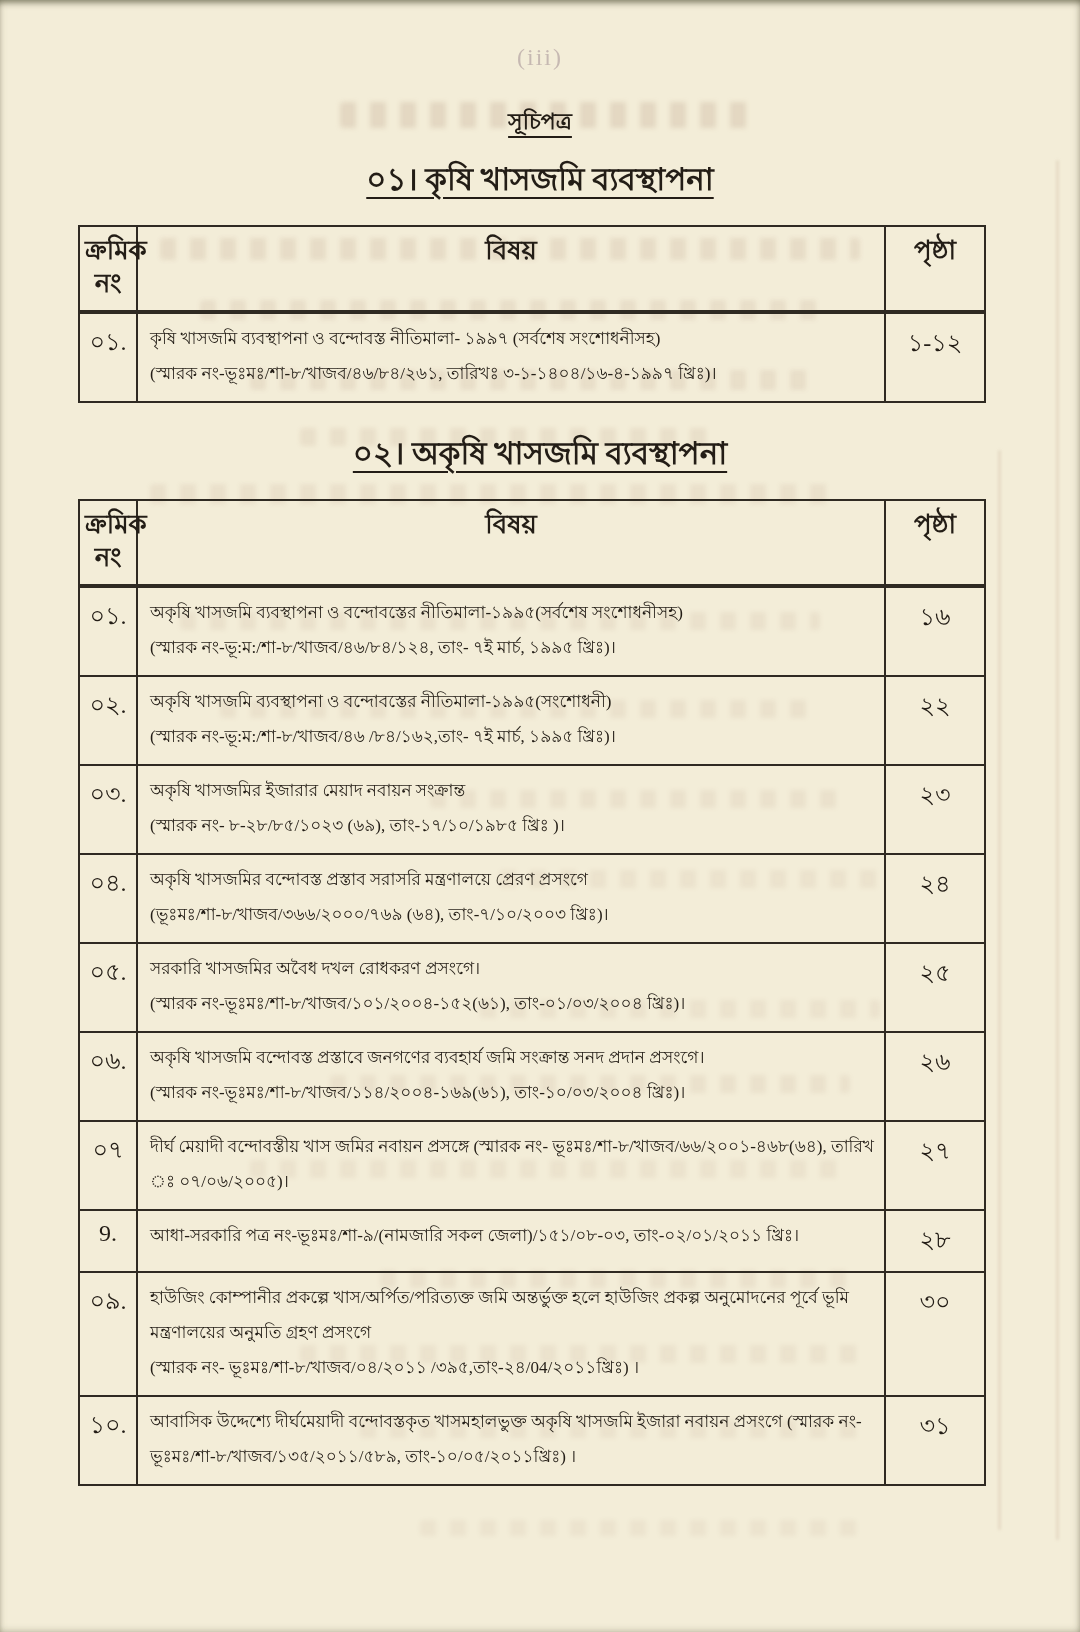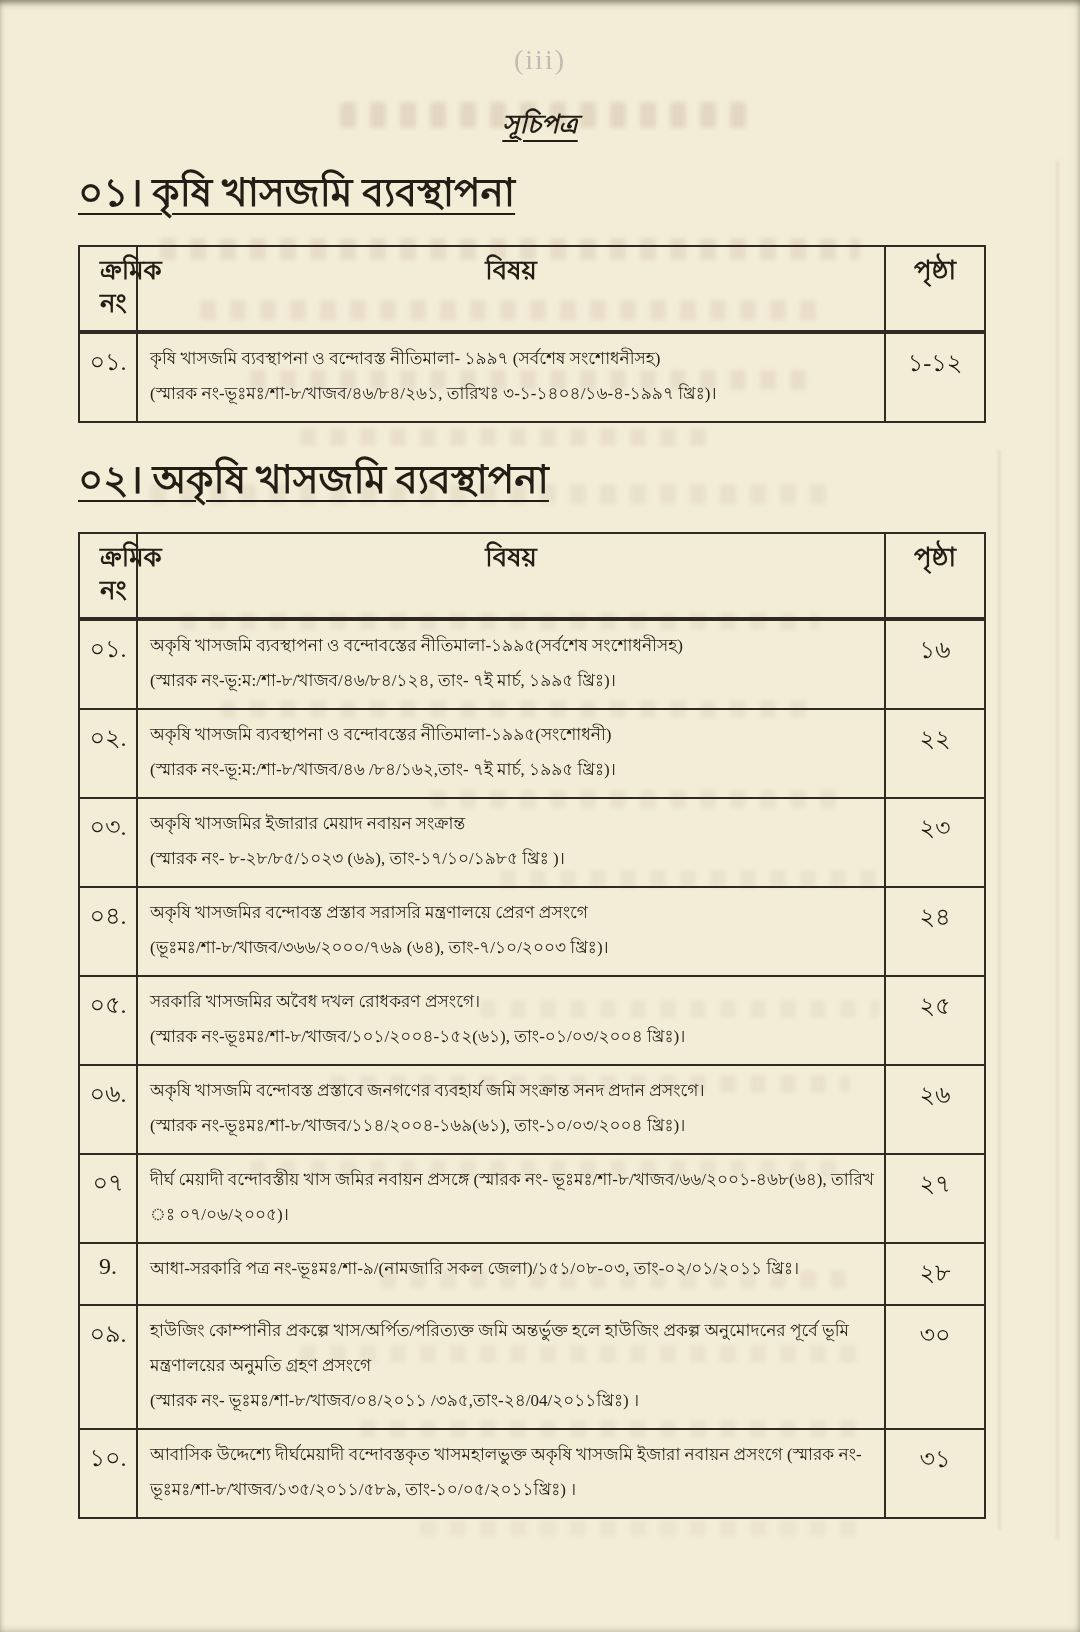--- a/index.html
+++ b/index.html
@@ -28,43 +28,42 @@
     border-radius:4px;
     pointer-events:none;
   }
   .bleed.v{
     background:linear-gradient(rgba(150,110,85,.14),rgba(150,110,85,.14));
     filter:blur(1.5px);
   }
   .page-num{
     position:absolute;top:44px;left:0;right:0;
     text-align:center;
-    font-size:28px;
+    font-size:24px;
     color:rgba(125,100,115,.38);
     filter:blur(.6px);
     letter-spacing:2px;
   }
   .content{
     position:relative;
     padding:0 18px 0 78px;
   }
   .doc-title{
     margin:104px 60px 0 0;
     text-align:center;
-    font-size:26px;
+    font-size:22px;
     font-weight:bold;
     text-decoration:underline;
     text-underline-offset:7px;
     text-decoration-thickness:2px;
-    font-style:italic;
   }
   .section-heading{
     margin:14px 60px 0 0;
-    text-align:left;
-    font-size:39px;
+    text-align:center;
+    font-size:31px;
     font-weight:bold;
     text-decoration:underline;
     text-underline-offset:7px;
     text-decoration-thickness:2px;
   }
   .section-heading.second{margin-top:26px;}
   table.toc{
     width:908px;
     margin-top:18px;
     border-collapse:collapse;
@@ -73,21 +72,21 @@
   table.toc col.c-serial{width:58px;}
   table.toc col.c-page{width:100px;}
   table.toc th,table.toc td{
     border:2.6px solid #2f2a22;
     vertical-align:top;
   }
   table.toc th{
     font-size:26px;
     font-weight:bold;
     text-align:center;
-    padding:8px 20px 10px;
+    padding:8px 5px 10px;
     border-bottom-width:4px;
     white-space:pre-line;
     line-height:1.25;
   }
   td.serial{
     text-align:center;
     font-size:24px;
     padding:9px 6px;
   }
   td.subject{

